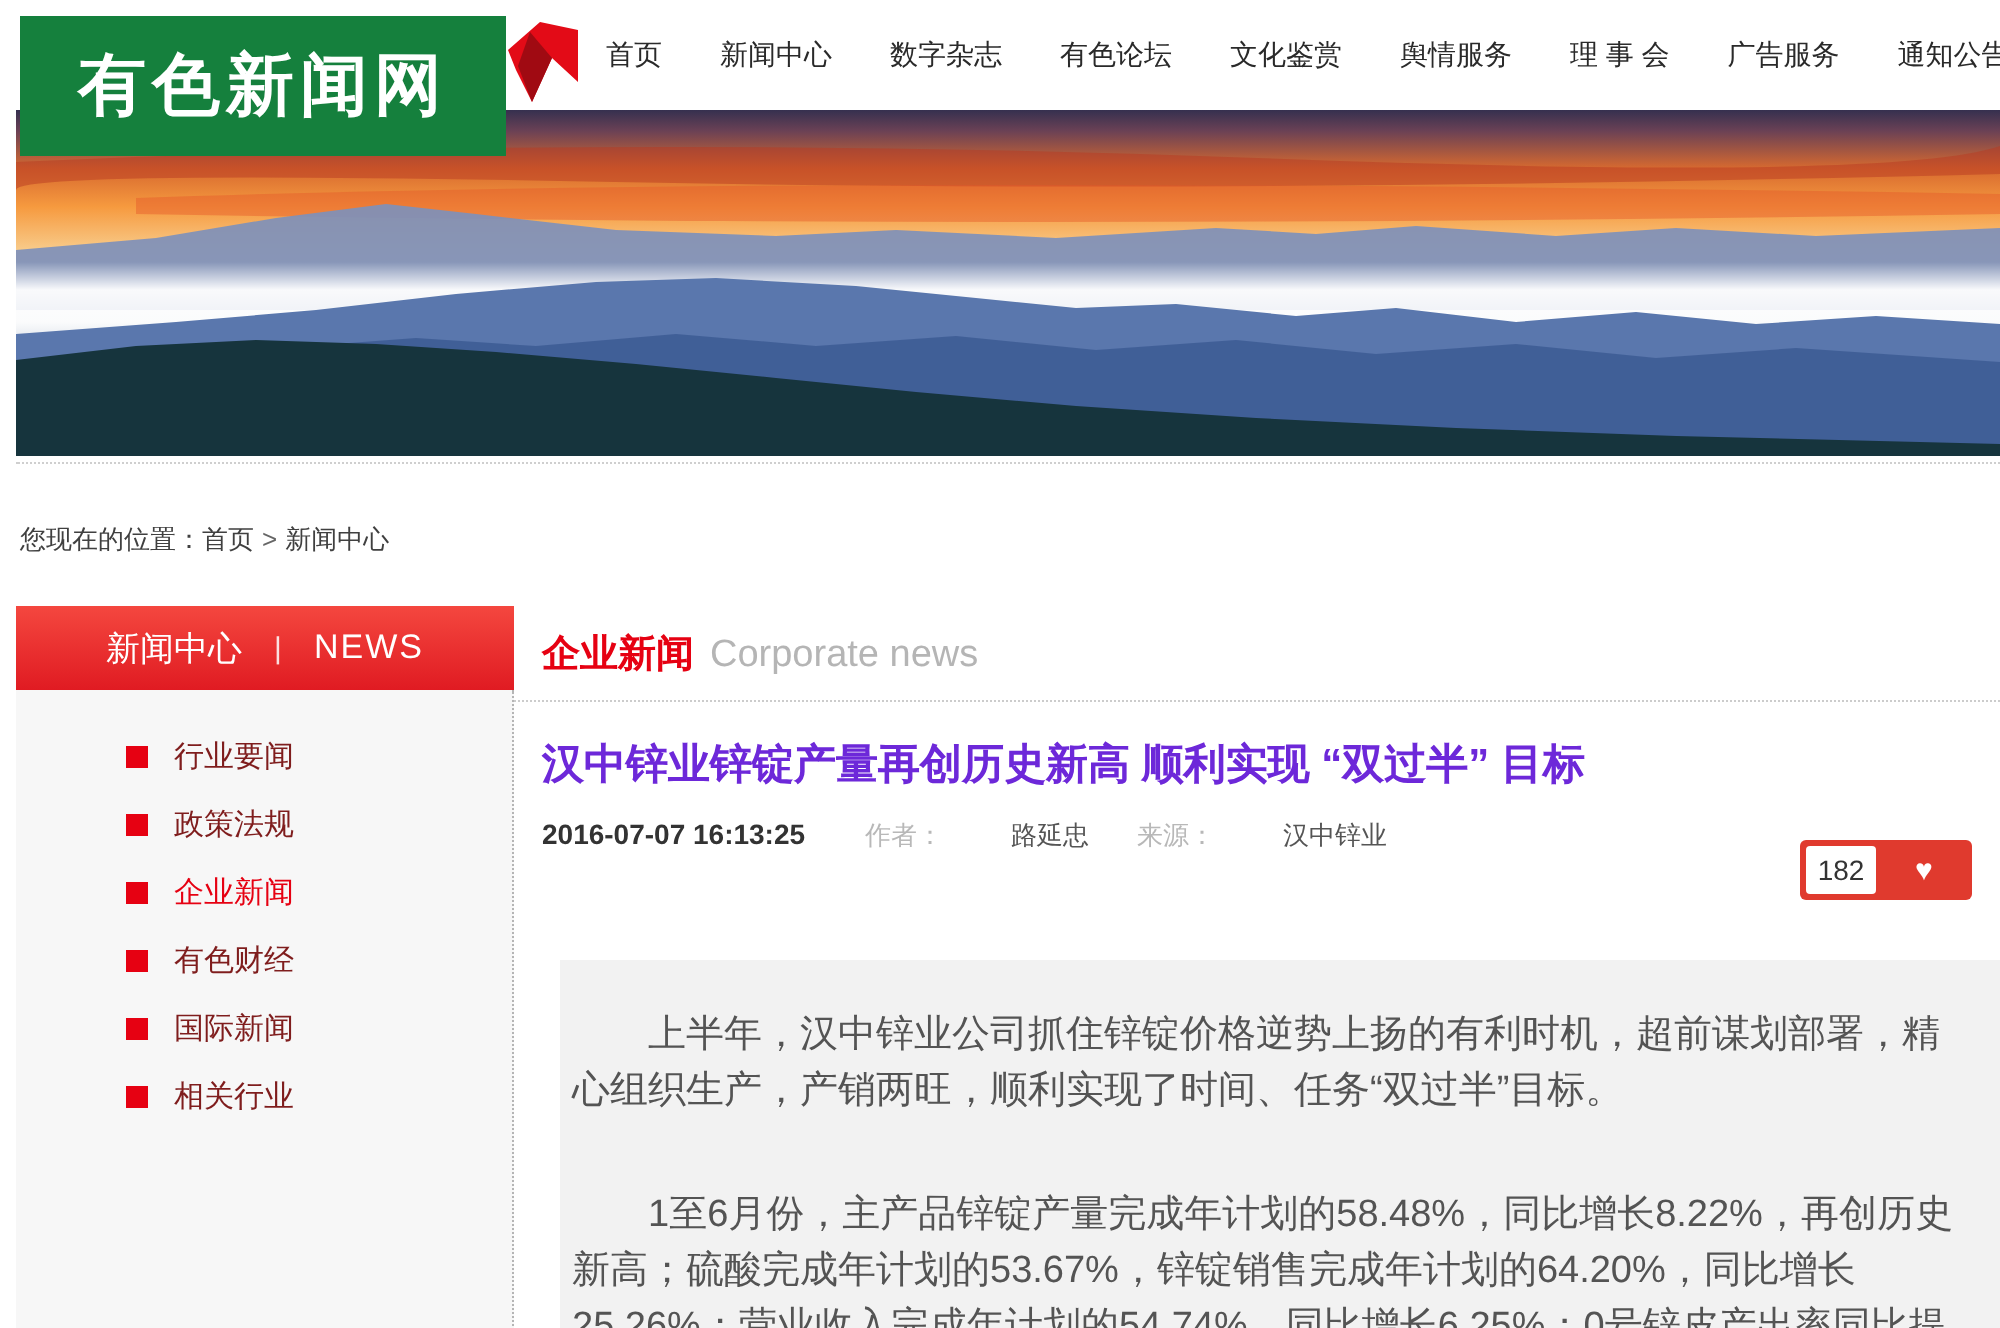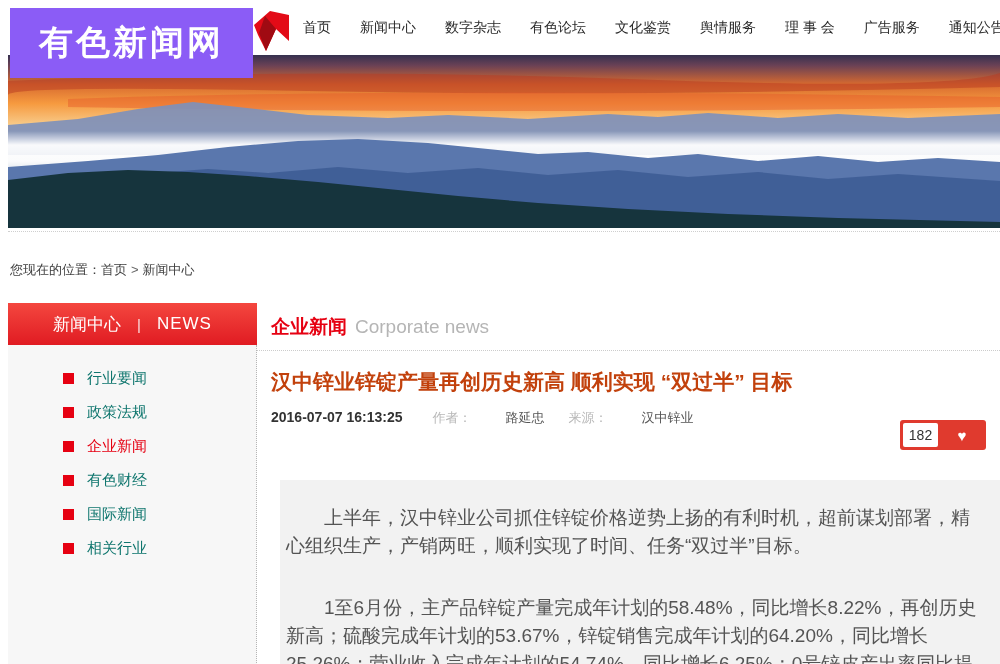--- a/index.html
+++ b/index.html
@@ -15,21 +15,21 @@
   .header { position: relative; height: 55px; background: #fff; }
   .topnav {
     position: absolute; left: 303px; top: 0; height: 55px;
     display: flex; align-items: center; gap: 29px;
     font-size: 14px; color: #2a2a2a; white-space: nowrap;
   }
   .topnav span { cursor: pointer; }
 
   .logo {
     position: absolute; left: 10px; top: 8px; width: 243px; height: 70px;
-    background: #8b5cf6; z-index: 6;
+    background: #15803d; z-index: 6;
     display: flex; align-items: center; justify-content: center;
   }
   .logo-text { color: #fff; font-size: 34px; font-weight: bold; letter-spacing: 3px; }
   .ribbon { position: absolute; left: 254px; top: 11px; z-index: 6; }
 
   
   .banner { position: relative; margin-left: 8px; height: 173px; overflow: hidden; }
   .banner svg { display: block; width: 100%; height: 100%; }
   .banner-divider { margin: 3px 0 0 8px; border-top: 1px dotted #cfcfcf; height: 0; }
 
@@ -47,35 +47,35 @@
     display: flex; align-items: center; justify-content: center; gap: 16px; color: #fff;
   }
   .sidebar-header .t { font-size: 17px; }
   .sidebar-header .d { font-size: 15px; opacity: .85; }
   .sidebar-header .s { font-size: 17px; letter-spacing: 1px; }
   .sidebar-body {
     flex: 1; background: #f7f7f7; border-right: 1px dotted #b5b5b5; padding-top: 16px;
   }
   .side-item {
     display: flex; align-items: center; height: 34px; padding-left: 55px;
-    font-size: 15px; color: #0f766e; cursor: pointer;
+    font-size: 15px; color: #7f1d1d; cursor: pointer;
   }
   .side-item .bullet { width: 11px; height: 11px; background: #e60112; margin-right: 13px; flex: none; }
   .side-item.active { color: #e60112; }
 
   
   .main { flex: 1; position: relative; min-width: 0; }
   .section-header {
     display: flex; align-items: baseline; gap: 8px;
     padding: 11px 0 10px 14px; border-bottom: 1px dotted #cccccc;
   }
   .section-cn { color: #e60112; font-size: 19px; font-weight: bold; }
   .section-en { color: #b5b5b5; font-size: 19px; }
 
-  .article-title { margin: 17px 14px 0 14px; font-size: 21px; font-weight: bold; color: #c2410c; }
+  .article-title { margin: 17px 14px 0 14px; font-size: 21px; font-weight: bold; color: #6d28d9; }
   .article-meta {
     margin: 13px 0 16px 14px; font-size: 13px; display: flex; align-items: baseline;
   }
   .meta-date { color: #333; font-weight: bold; font-size: 14px; margin-right: 30px; }
   .meta-label { color: #b8b8b8; }
   .meta-value { color: #555; margin-right: 24px; padding-left: 34px; }
 
   .like-widget {
     position: absolute; right: 14px; top: 117px; width: 86px; height: 30px;
     background: #e03a2e; border-radius: 3px; display: flex; cursor: pointer;

